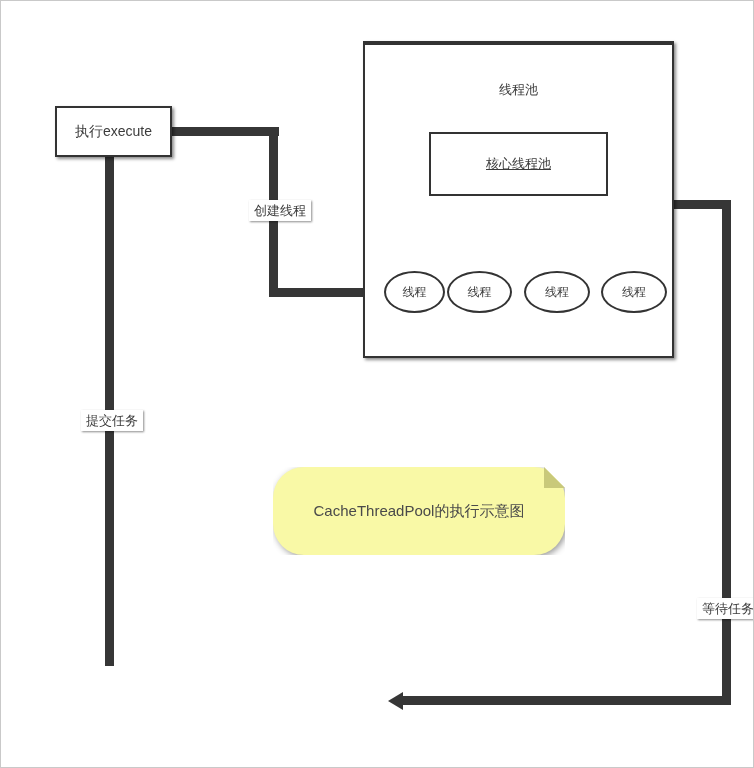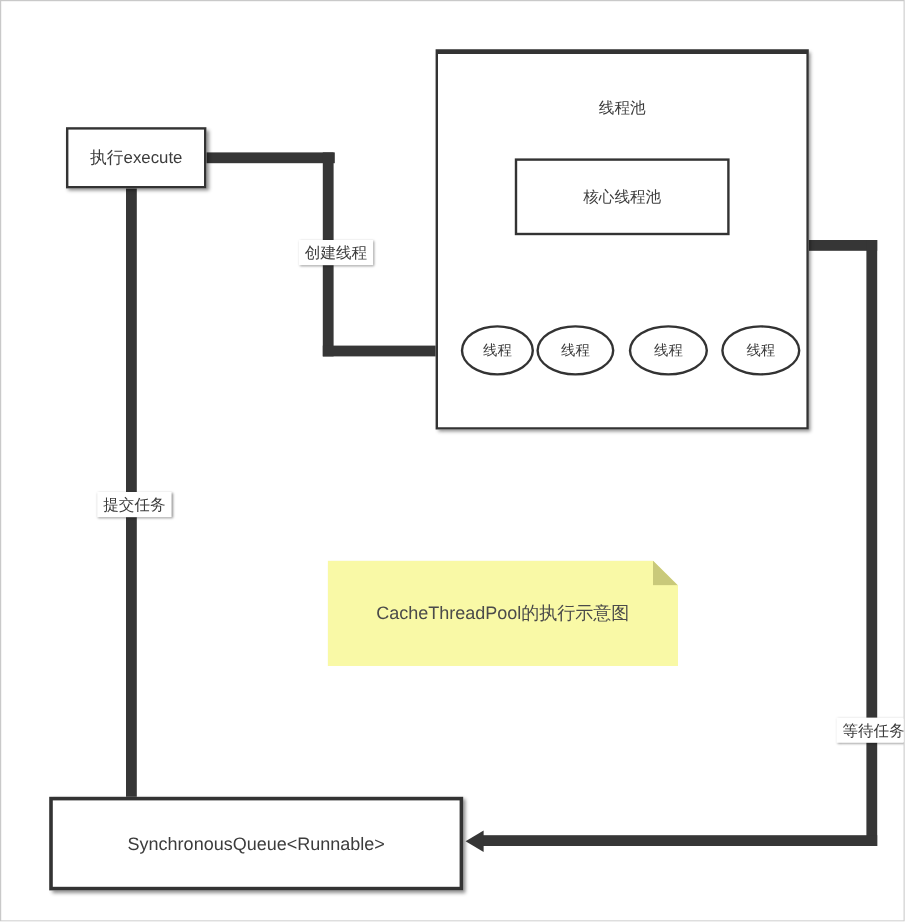--- a/index.html
+++ b/index.html
@@ -40,21 +40,21 @@
     align-items: center;
     justify-content: center;
     z-index: 2;
   }
   #execute-box   { left: 54px;  top: 105px; width: 117px; height: 51px; font-size: 14px; }
   #pool-box      { left: 362px; top: 40px;  width: 311px; height: 317px;
                    border-top-width: 4px; justify-content: flex-start; align-items: flex-start; }
   #pool-title    { position: absolute; left: 0; top: 36px; width: 100%;
                    text-align: center; font-size: 13px; }
   #core-box      { left: 428px; top: 131px; width: 179px; height: 64px;
-                   font-size: 13px; box-shadow: none; z-index: 3; }
+                   font-size: 13px; box-shadow: none; z-index: 3; text-decoration: underline; }
   .thread-ellipse{ position: absolute; top: 270px; height: 42px;
                    background: var(--box_bg, #ffffff);
                    border: 2px solid var(--border, #333333);
                    border-radius: 50%;
                    display: flex; align-items: center; justify-content: center;
                    font-size: 12px; box-sizing: border-box; z-index: 3; }
   #sync-box      { left: 40px;  top: 663px; width: 345px; height: 78px;
                    border-width: 3px; font-size: 15px; }
   .edge-label {
     position: absolute;
@@ -70,20 +70,21 @@
   }
   #note {
     position: absolute;
     left: 272px; top: 466px; width: 292px; height: 88px;
     background: var(--note_bg, #f9f9a6);
     clip-path: polygon(0 0, calc(100% - 21px) 0, 100% 21px, 100% 100%, 0 100%);
     filter: drop-shadow(2px 2px 3px rgba(0,0,0,0.4));
     display: flex; align-items: center; justify-content: center;
     font-size: 15px; color: #4a4a4a;
     z-index: 3;
+    border-radius: 31px;
   }
   #note-fold {
     position: absolute;
     left: 543px; top: 466px; width: 21px; height: 21px;
     background: var(--note_fold, #c9c97a);
     clip-path: polygon(0 0, 100% 100%, 0 100%);
     z-index: 4;
   }
 </style>
 </head>
@@ -121,23 +122,20 @@
   <div class="thread-ellipse" style="left:446px; width:65px;">
     <span>线程</span>
   </div>
   <div class="thread-ellipse" style="left:523px; width:66px;">
     <span>线程</span>
   </div>
   <div class="thread-ellipse" style="left:600px; width:66px;">
     <span>线程</span>
   </div>
 
-  <div class="node" id="sync-box">
-    <span>SynchronousQueue&lt;Runnable&gt;</span>
-  </div>
 
   <div id="note">
     <span>CacheThreadPool的执行示意图</span>
   </div>
   <div id="note-fold"></div>
 
   <div class="edge-label" style="left:248px; top:199px;">创建线程</div>
   <div class="edge-label" style="left:80px; top:409px;">提交任务</div>
   <div class="edge-label" style="left:696px; top:597px;">等待任务</div>
 

